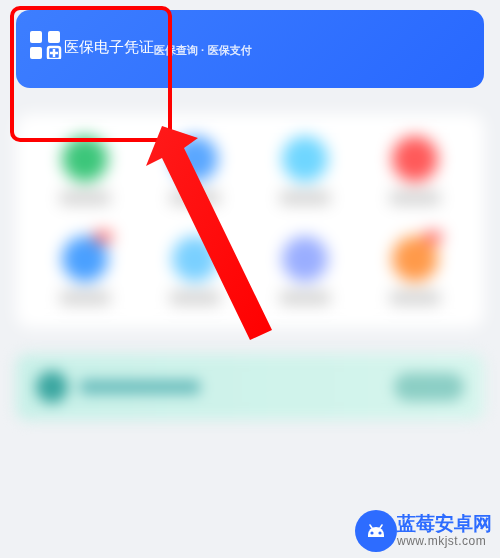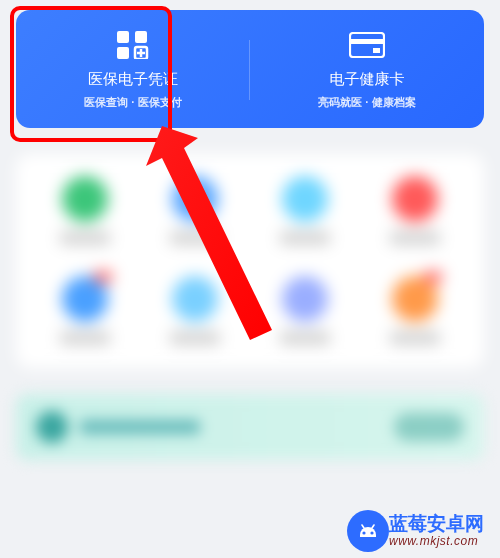--- a/index.html
+++ b/index.html
@@ -15,25 +15,26 @@
       background: linear-gradient(135deg, #3d7eff 0%, #2868ff 100%);
       border-radius: 14px;
       margin: 10px 16px 0;
       padding: 20px 0 18px;
       display: flex;
       position: relative;
     }
     .card-item {
       flex: 1;
       display: flex;
-      flex-direction: column;
+      flex-direction: row;
       align-items: center;
       color: #fff;
       cursor: pointer;
       position: relative;
+      margin-left: 12px;
     }
     .card-item:not(:last-child)::after {
       content: "";
       position: absolute;
       right: 0;
       top: 10px;
       bottom: 10px;
       width: 1px;
       background: rgba(255,255,255,0.25);
     }
@@ -128,68 +129,57 @@
       width: 32px; height: 32px; background:#3aa6a0; border-radius:50%; margin-right:12px;
     }
     .banner-text {
       width: 120px; height: 14px; background:#6bb; border-radius:4px;
     }
     .banner-right {
       margin-left:auto; width:70px; height:28px; background:rgba(90,180,170,.6); border-radius:14px;
     }
     .watermark {
       position: absolute;
-      right: 16px;
+      right: 8px;
       bottom: 6px;
       display: flex;
       align-items: center;
       gap: 0;
       z-index: 10;
     }
     .wm-icon {
       width: 42px;
       height: 42px;
       background: #2d6cff;
       border-radius: 50%;
       position: relative;
       display:flex;align-items:center;justify-content:center;
     }
     .wm-text { display:flex; flex-direction:column; line-height:1.15; }
     .wm-top { color:#2d6cff; font-size:19px; font-weight:700; }
-    .wm-bot { color:#7f1d1d; font-size:12px; letter-spacing:0.5px;font-style:italic; }
+    .wm-bot { color:#737373; font-size:12px; letter-spacing:0.5px; }
   </style>
 </head>
 <body>
 
 <div class="top-card">
   <div class="card-item">
     <div class="card-icon">
       <svg width="32" height="28" viewBox="0 0 32 28">
         <rect x="0" y="0" width="12" height="12" rx="2" fill="#fff"></rect>
         <rect x="18" y="0" width="12" height="12" rx="2" fill="#fff"></rect>
         <rect x="0" y="16" width="12" height="12" rx="2" fill="#fff"></rect>
         <rect x="18" y="16" width="12" height="12" rx="2" fill="none" stroke="#fff" stroke-width="2.5"></rect>
         <line x1="24" y1="18" x2="24" y2="26" stroke="#fff" stroke-width="2.5"></line>
         <line x1="20" y1="22" x2="28" y2="22" stroke="#fff" stroke-width="2.5"></line>
       </svg>
     </div>
     <div class="card-title">医保电子凭证</div>
     <div class="card-sub">医保查询 · 医保支付</div>
   </div>
-  <div class="card-item">
-    <div class="card-icon">
-      <svg width="36" height="26" viewBox="0 0 36 26">
-        <rect x="1" y="1" width="34" height="24" rx="3" fill="none" stroke="#fff" stroke-width="2.2"></rect>
-        <rect x="1" y="7" width="34" height="5" fill="#fff"></rect>
-        <rect x="24" y="16" width="7" height="5" fill="#fff"></rect>
-      </svg>
-    </div>
-    <div class="card-title">电子健康卡</div>
-    <div class="card-sub">亮码就医 · 健康档案</div>
-  </div>
 </div>
 
 <div class="highlight-box"></div>
 
 <svg class="arrow-svg" width="200" height="240" viewBox="0 0 200 240">
   <defs>
     <linearGradient id="ag" x1="0" y1="0" x2="1" y2="1">
       <stop offset="0%" stop-color="#ff1a1a"></stop>
       <stop offset="100%" stop-color="#ff0000"></stop>
     </linearGradient>

